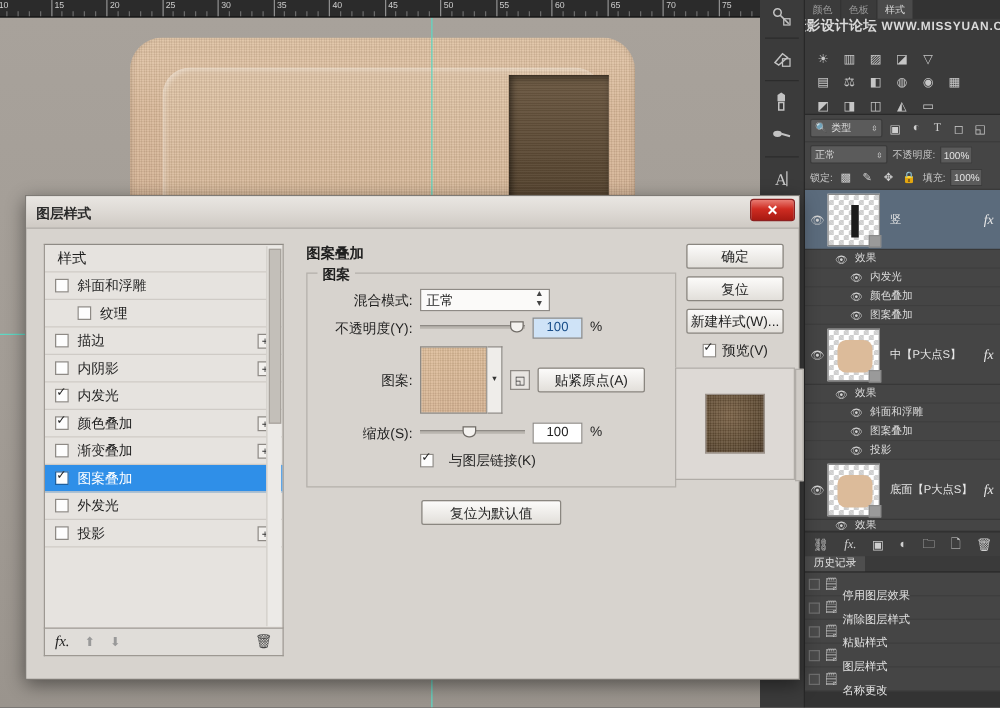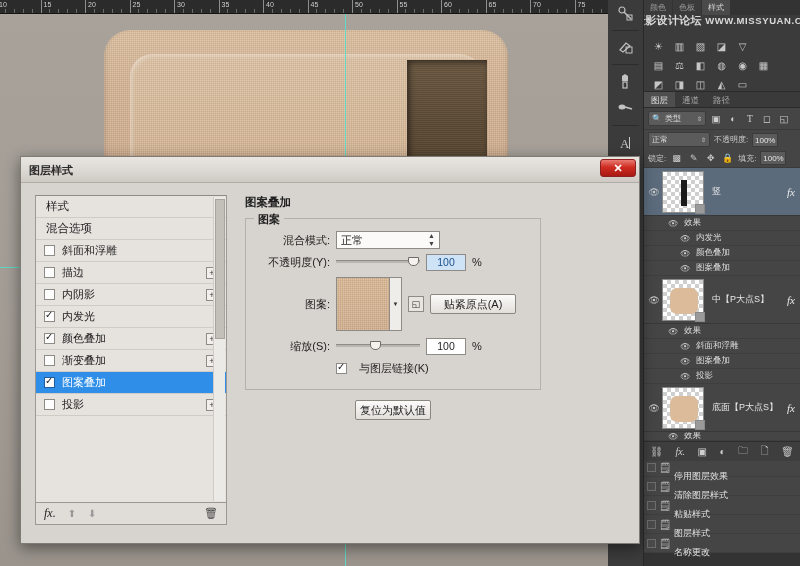--- a/index.html
+++ b/index.html
@@ -543,25 +543,20 @@
       <div class="adj-row">
         <div class="adj-ic">◩</div>
         <div class="adj-ic">◨</div>
         <div class="adj-ic">◫</div>
         <div class="adj-ic">◭</div>
         <div class="adj-ic">▭</div>
       </div>
     </div>
 
     <div id="layers-panel">
-      <div class="panel-tabs">
-        <div class="ptab active">图层</div>
-        <div class="ptab">通道</div>
-        <div class="ptab">路径</div>
-      </div>
 
       <div class="filter-row">
         <div class="filter-select">
           <span>🔍</span>
           <span>类型</span>
           <span style="margin-left:auto;font-size:6px">⇳</span>
         </div>
         <div class="filter-ic">▣</div>
         <div class="filter-ic">◐</div>
         <div class="filter-ic" style="font-family:'Liberation Serif',serif">T</div>
@@ -709,26 +704,27 @@
       <div id="dlg-close">✕</div>
     </div>
 
     <div id="dlg-body">
 
       <div id="styles-col">
         <div id="styles-list">
           <div class="srow header">
             <span>样式</span>
           </div>
-          <div class="srow header">
-            <span>混合选项</span>
-          </div>
           <div class="srow">
             <span class="cbx"></span>
             <span>斜面和浮雕</span>
+          </div>
+          <div class="srow indent">
+            <span class="cbx"></span>
+            <span>纹理</span>
           </div>
           <div class="srow">
             <span class="cbx"></span>
             <span>描边</span>
             <span class="plus-btn">+</span>
           </div>
           <div class="srow">
             <span class="cbx"></span>
             <span>内阴影</span>
             <span class="plus-btn">+</span>
@@ -743,20 +739,24 @@
             <span class="plus-btn">+</span>
           </div>
           <div class="srow">
             <span class="cbx"></span>
             <span>渐变叠加</span>
             <span class="plus-btn">+</span>
           </div>
           <div class="srow selected">
             <span class="cbx checked"></span>
             <span>图案叠加</span>
+          </div>
+          <div class="srow">
+            <span class="cbx"></span>
+            <span>外发光</span>
           </div>
           <div class="srow">
             <span class="cbx"></span>
             <span>投影</span>
             <span class="plus-btn">+</span>
           </div>
           <div id="styles-scrollbar">
             <div class="thumbbar"></div>
           </div>
         </div>
@@ -813,20 +813,33 @@
 
           <div class="frow" style="padding-left:80px">
             <div class="chk-inline">
               <span class="cbx checked"></span>
               <span>与图层链接(K)</span>
             </div>
           </div>
         </div>
 
         <div style="display:flex; gap:10px; justify-content:center; margin-top:10px">
-          <div class="btn" style="width:76px;height:20px">复位为默认值</div>
-        </div>
-      </div>
-
+          <div class="btn" style="width:112px;height:20px">复位为默认值</div>
+        </div>
+      </div>
+
+      <div id="right-btns">
+        <div class="btn">确定</div>
+        <div class="btn">复位</div>
+        <div class="btn">新建样式(W)...</div>
+        <div id="preview-row">
+          <span class="cbx checked" style="margin-right:0"></span>
+          <span>预览(V)</span>
+        </div>
+        <div id="preview-box">
+          <div id="preview-swatch"></div>
+          <div id="preview-scroll"></div>
+        </div>
+      </div>
 
     </div>
   </div>
 </div>
 
 </body></html>

